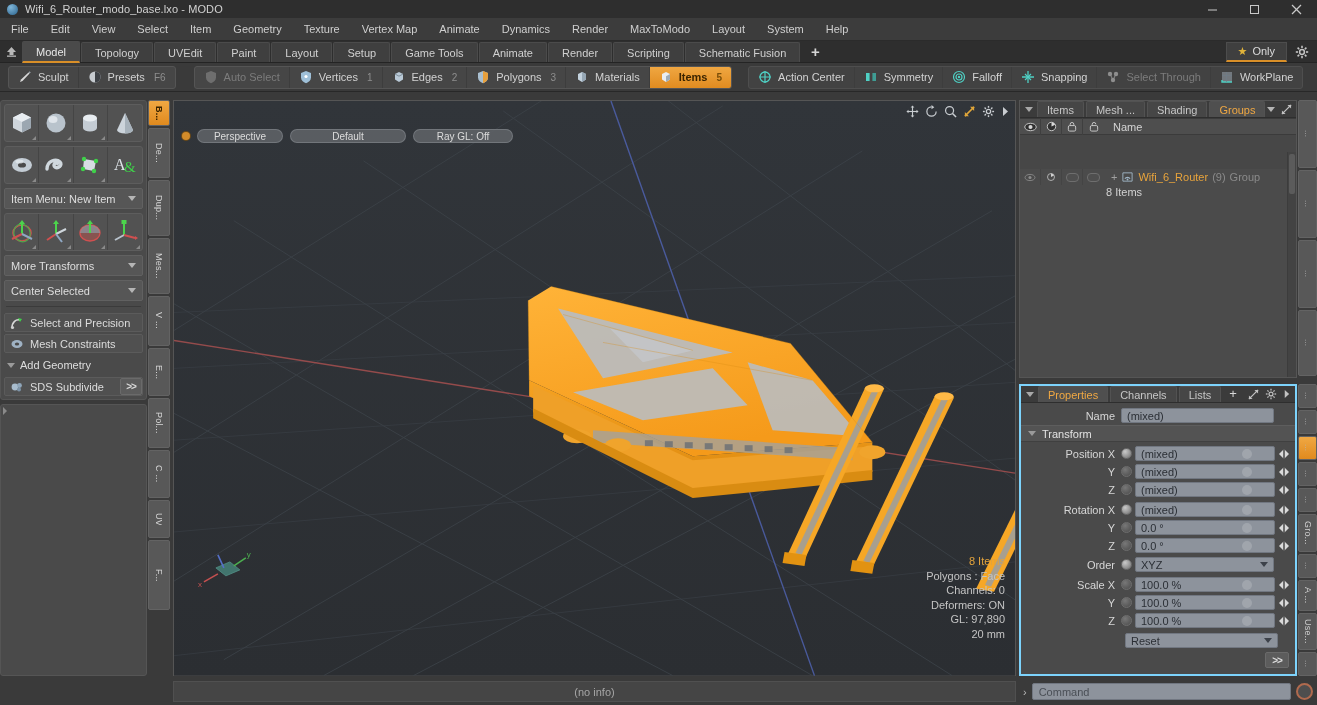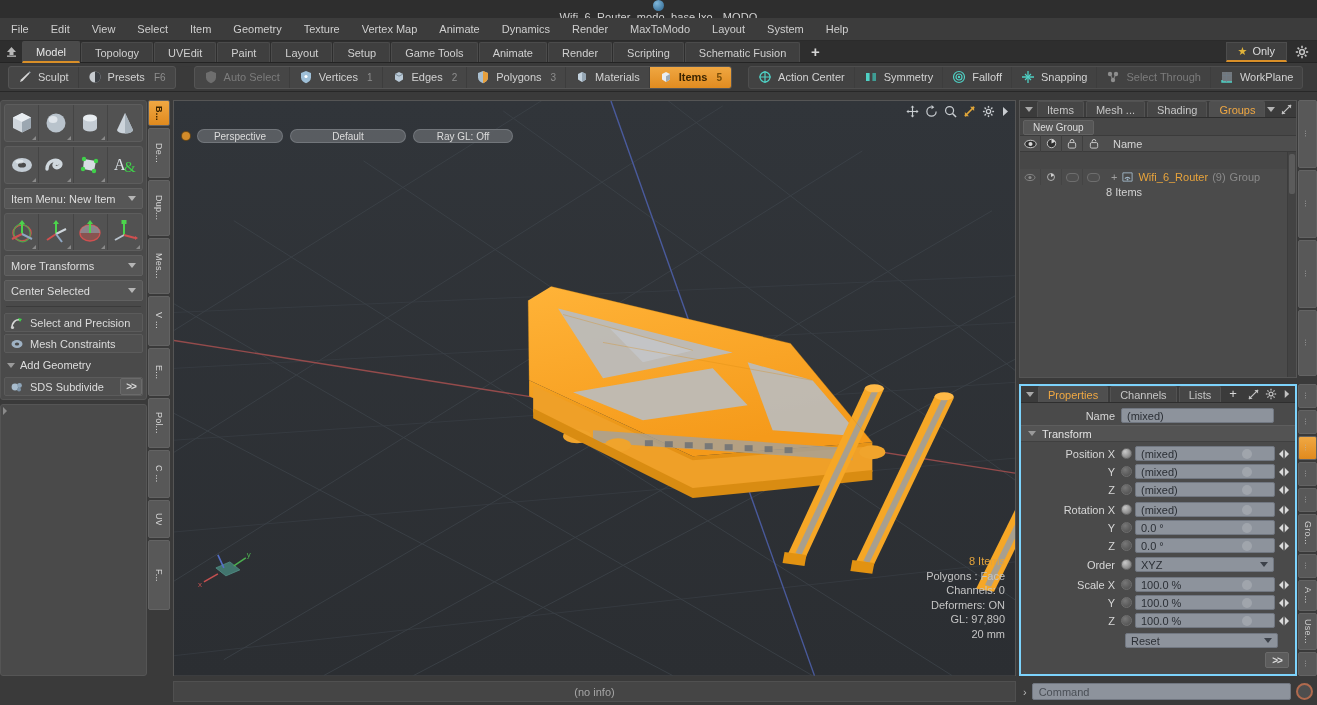--- a/index.html
+++ b/index.html
@@ -10,21 +10,21 @@
     font-size: 11px;
     color: #c8c8c8;
     overflow: hidden;
     -webkit-font-smoothing: antialiased;
   }
   .app { position: relative; width: 1317px; height: 705px; background: #3a3a3a; }
 
   
   .titlebar {
     position: absolute; left: 0; top: 0; width: 1317px; height: 18px;
-    background: #2e2e2e; display: flex; align-items: center; flex-direction: column;
+    background: #2e2e2e; display: flex; align-items: center;
   }
   .title-icon {
     width: 11px; height: 11px; border-radius: 50%;
     background: radial-gradient(circle at 35% 30%, #7fb6d9, #2a628c);
     margin-left: 7px; margin-right: 7px; flex: none;
   }
   .title-text { font-size: 11px; color: #d2d2d2; letter-spacing: .1px; }
   .win-btns { margin-left: auto; display: flex; height: 18px; }
   .win-btn {
     width: 42px; height: 18px; display: flex; align-items: center;
@@ -1017,23 +1017,20 @@
               <path d="M1 11 L11 1" stroke="#c2c2c2" stroke-width="1.4"></path>
               <path d="M11 1 l0 4 l-4 -4 Z" fill="#c2c2c2"></path>
               <path d="M1 11 l0 -4 l4 4 Z" fill="#c2c2c2"></path>
             </svg>
           <svg width="7" height="10" viewBox="0 0 8 11">
               <path d="M2 1 L7 5.5 L2 10 Z" fill="#c2c2c2"></path>
             </svg>
         </div>
       </div>
 
-      <div class="newgrp-row">
-        <div class="newgrp-btn">New Group</div>
-      </div>
 
       <div class="tree-head">
         <div class="thcell">
           <svg width="13" height="10" viewBox="0 0 14 10">
               <ellipse cx="7" cy="5" rx="6.2" ry="4" fill="#2f2f2f"></ellipse>
               <ellipse cx="7" cy="5" rx="6.2" ry="4" fill="none" stroke="#cfcfcf" stroke-width="1"></ellipse>
               <circle cx="7" cy="5" r="2.2" fill="#d8d8d8"></circle>
             </svg>
         </div>
         <div class="thcell">

